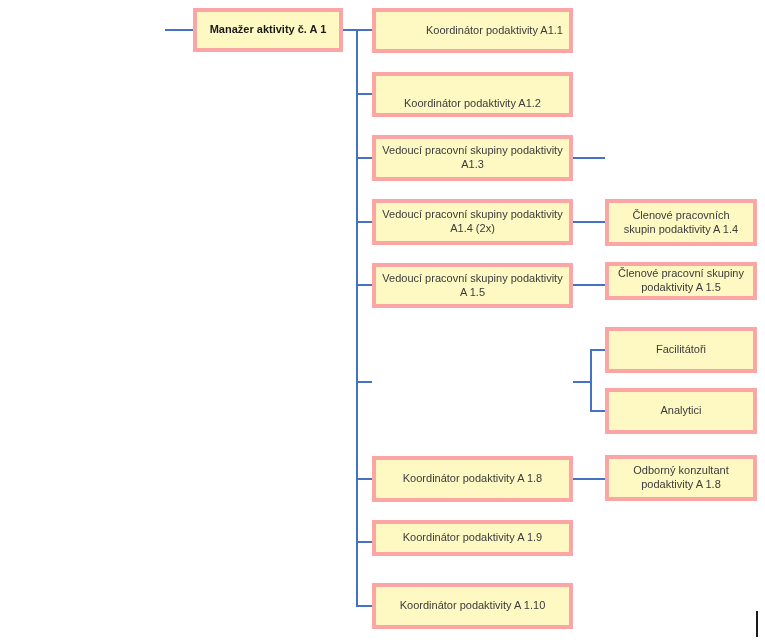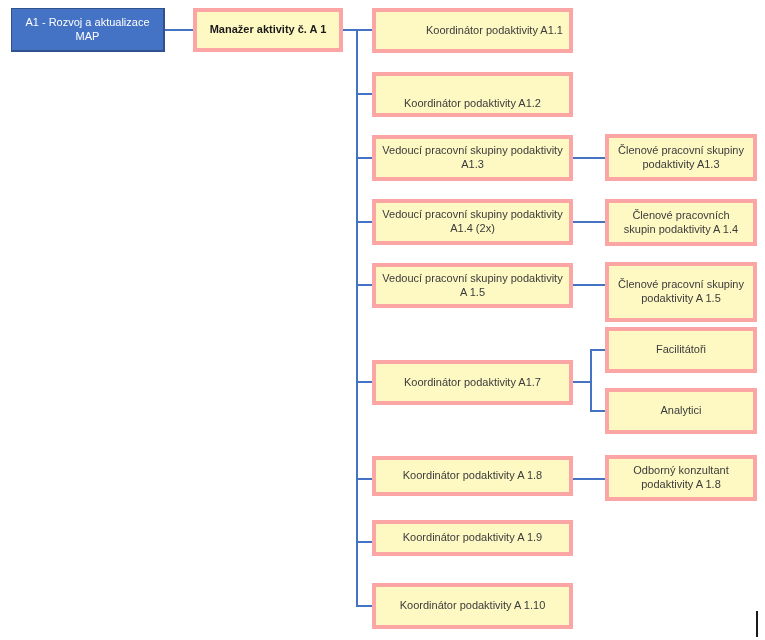--- a/index.html
+++ b/index.html
@@ -39,29 +39,29 @@
   .pos-manager { left: 193px; top: 8px;   width: 150px; height: 44px; }
 
   
   .mid { left: 372px; width: 201px; }
   .pos-n0 { top: 8px;   height: 45px; justify-content: flex-end; }
   .pos-n1 { top: 72px;  height: 45px; align-items: flex-end; }
   .pos-n2 { top: 135px; height: 46px; }
   .pos-n3 { top: 199px; height: 46px; }
   .pos-n4 { top: 263px; height: 45px; }
   .pos-n5 { top: 360px; height: 45px; }
-  .pos-n6 { top: 456px; height: 40px; }
+  .pos-n6 { top: 456px; height: 46px; }
   .pos-n7 { top: 520px; height: 36px; }
   .pos-n8 { top: 583px; height: 46px; }
 
   
   .right { left: 605px; width: 152px; }
   .pos-r0 { top: 134px; height: 47px; }
   .pos-r1 { top: 199px; height: 47px; }
-  .pos-r2 { top: 262px; height: 60px; }
+  .pos-r2 { top: 262px; height: 38px; }
   .pos-r3 { top: 327px; height: 46px; }
   .pos-r4 { top: 388px; height: 46px; }
   .pos-r5 { top: 455px; height: 46px; }
 
   
   .c-root-mgr   { left: 165px; top: 29px;  width: 28px; }
   .c-mgr-spine  { left: 343px; top: 29px;  width: 15px; }
   .c-spine      { left: 356px; top: 29px;  height: 578px; }
   .c-stub0 { left: 356px; top: 29px;  width: 16px; }
   .c-stub1 { left: 356px; top: 93px;  width: 16px; }
@@ -81,23 +81,20 @@
   .c-branch-fac  { left: 590px; top: 349px; width: 15px; }
   .c-branch-ana  { left: 590px; top: 410px; width: 15px; }
 
   .cursor-mark { position: absolute; left: 756px; top: 611px; width: 2px; height: 26px; background: #1a1a1a; }
 </style>
 </head>
 <body>
 
 <div class="canvas">
 
-  <div class="box root pos-root">
-    <span>A1 - Rozvoj a aktualizace MAP</span>
-  </div>
   <div class="box manager pos-manager">
     <span>Manažer aktivity č. A 1</span>
   </div>
 
   <div class="line hline c-root-mgr"></div>
   <div class="line hline c-mgr-spine"></div>
   <div class="line vline c-spine"></div>
   <div class="line hline c-stub0"></div>
   <div class="line hline c-stub1"></div>
   <div class="line hline c-stub2"></div>
@@ -124,36 +121,30 @@
   </div>
   <div class="box mid pos-n2">
     <span>Vedoucí pracovní skupiny podaktivity A1.3</span>
   </div>
   <div class="box mid pos-n3">
     <span>Vedoucí pracovní skupiny podaktivity A1.4 (2x)</span>
   </div>
   <div class="box mid pos-n4">
     <span>Vedoucí pracovní skupiny podaktivity A 1.5</span>
   </div>
-  <div class="box mid pos-n5">
-    <span>Koordinátor podaktivity A1.7</span>
-  </div>
   <div class="box mid pos-n6">
     <span>Koordinátor podaktivity A 1.8</span>
   </div>
   <div class="box mid pos-n7">
     <span>Koordinátor podaktivity A 1.9</span>
   </div>
   <div class="box mid pos-n8">
     <span>Koordinátor podaktivity A 1.10</span>
   </div>
 
-  <div class="box right pos-r0">
-    <span>Členové pracovní skupiny podaktivity A1.3</span>
-  </div>
   <div class="box right pos-r1">
     <span>Členové pracovních skupin podaktivity A 1.4</span>
   </div>
   <div class="box right pos-r2">
     <span>Členové pracovní skupiny podaktivity A 1.5</span>
   </div>
   <div class="box right pos-r4">
     <span>Analytici</span>
   </div>
   <div class="box right pos-r3">

